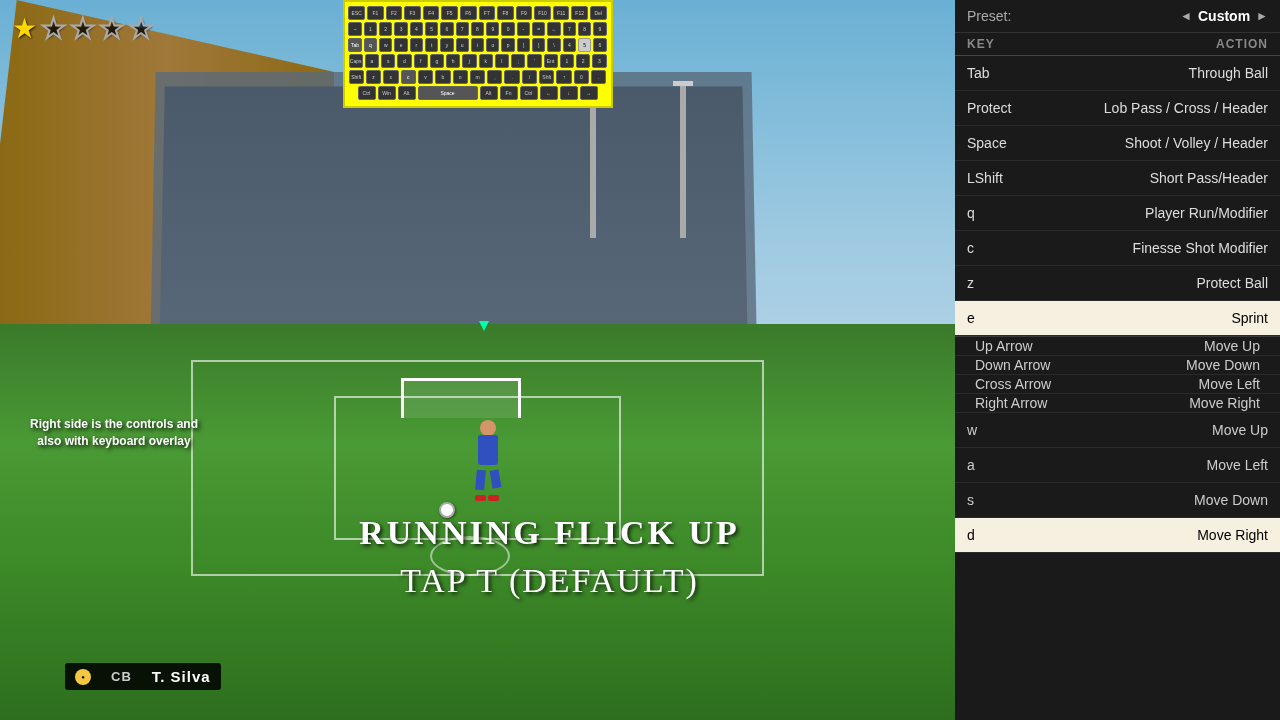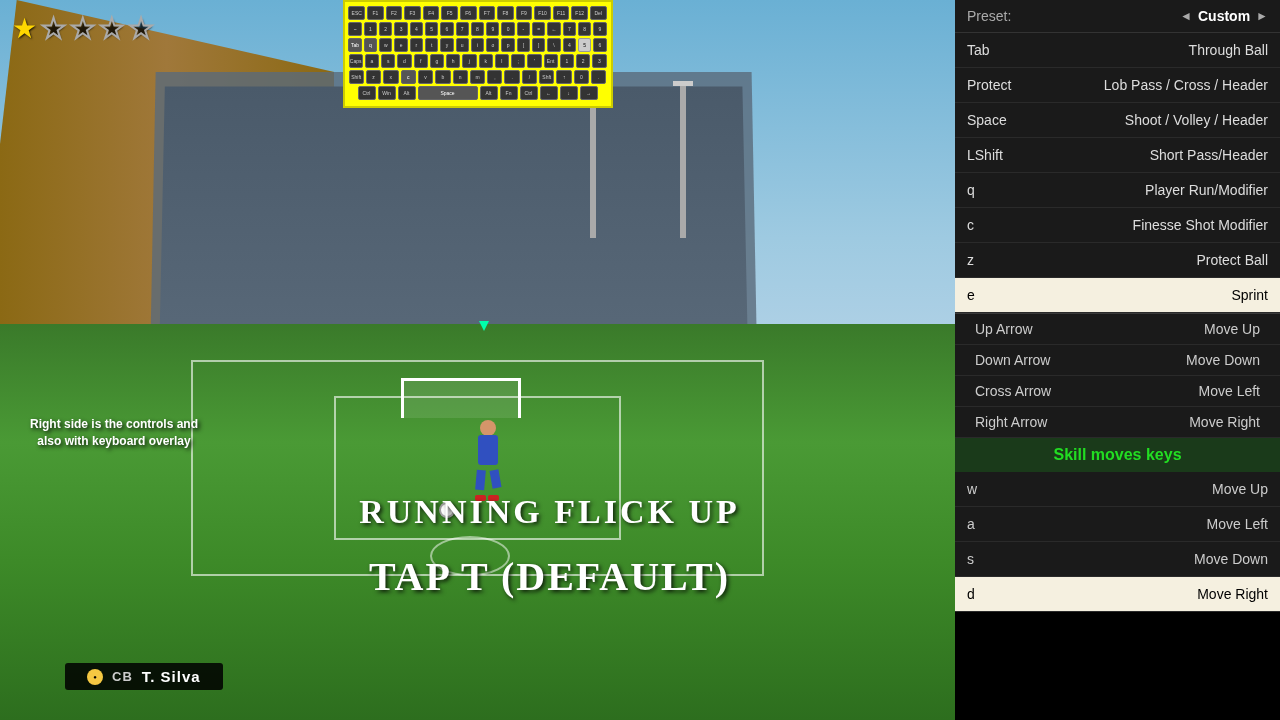--- a/index.html
+++ b/index.html
@@ -304,22 +304,22 @@
 
     
     .player-name-tag {
       position: absolute;
       bottom: 30px;
       left: 65px;
       background: rgba(0,0,0,0.85);
       border-radius: 3px;
       display: flex;
       align-items: center;
-      padding: 5px 22px;
-      gap: 9px;
+      padding: 5px 10px;
+      gap: 20px;
     }
 
     .position-badge {
       width: 16px;
       height: 16px;
       background: #f5c842;
       border-radius: 50%;
       display: flex;
       align-items: center;
       justify-content: center;
@@ -357,48 +357,48 @@
       font-size: 34px;
       font-weight: bold;
       text-transform: uppercase;
       letter-spacing: 3px;
       text-shadow: 2px 2px 4px rgba(0,0,0,0.8);
       font-variant: small-caps;
     }
 
     .skill-subtitle {
       color: white;
-      font-size: 40px;
-      font-weight: bold;
+      font-size: 34px;
+      font-weight: normal;
       text-transform: uppercase;
       letter-spacing: 2px;
       text-shadow: 2px 2px 4px rgba(0,0,0,0.8);
       font-variant: small-caps;
-      margin-top: 22px;
+      margin-top: 10px;
     }
 
     
     .instruction-text {
       position: absolute;
       bottom: 270px;
       left: 30px;
       color: white;
       font-size: 12px;
       font-weight: bold;
       text-align: center;
       text-shadow: 2px 2px 4px rgba(0,0,0,0.9);
       line-height: 1.4;
     }
 
     
     #right-panel {
       position: absolute;
       right: 0; top: 0;
       width: 325px;
-      height: 612px;
+      height: 720px;
       background: #1a1a1a;
       color: white;
     }
 
     
     .preset-row {
       display: flex;
       align-items: center;
       justify-content: space-between;
       padding: 8px 12px;
@@ -484,21 +484,21 @@
 
     
     .movement-section {
       background: #1a1a1a;
     }
 
     .movement-row {
       display: flex;
       justify-content: space-between;
       align-items: center;
-      padding: 7px 20px;
+      padding: 1px 20px;
       border-bottom: 1px solid #2a2a2a;
       background: #1a1a1a;
     }
 
     .movement-key {
       color: #ccc;
       font-size: 14px;
       font-weight: 500;
     }
 
@@ -732,20 +732,24 @@
 
   <div class="preset-row">
     <span class="preset-label">Preset:</span>
     <div class="preset-nav">
       <span class="preset-arrow">◄</span>
       <span class="preset-value">Custom</span>
       <span class="preset-arrow">►</span>
     </div>
   </div>
 
+  <div class="keys-header">
+    <span class="header-key">KEY</span>
+    <span class="header-action">ACTION</span>
+  </div>
 
   <div>
     <div class="binding-row">
       <span class="binding-key">Tab</span>
       <span class="binding-action">Through Ball</span>
     </div>
     <div class="binding-row">
       <span class="binding-key">Protect</span>
       <span class="binding-action">Lob Pass / Cross / Header</span>
     </div>
@@ -789,23 +793,20 @@
     <div class="movement-row">
       <span class="movement-key">Cross Arrow</span>
       <span class="movement-action">Move Left</span>
     </div>
     <div class="movement-row">
       <span class="movement-key">Right Arrow</span>
       <span class="movement-action">Move Right</span>
     </div>
   </div>
 
-  <div class="skill-moves-header">
-    <span class="skill-moves-label">Skill moves keys</span>
-  </div>
 
   <div>
     <div class="skill-binding-row">
       <span class="skill-key">w</span>
       <span class="skill-action">Move Up</span>
     </div>
     <div class="skill-binding-row">
       <span class="skill-key">a</span>
       <span class="skill-action">Move Left</span>
     </div>

